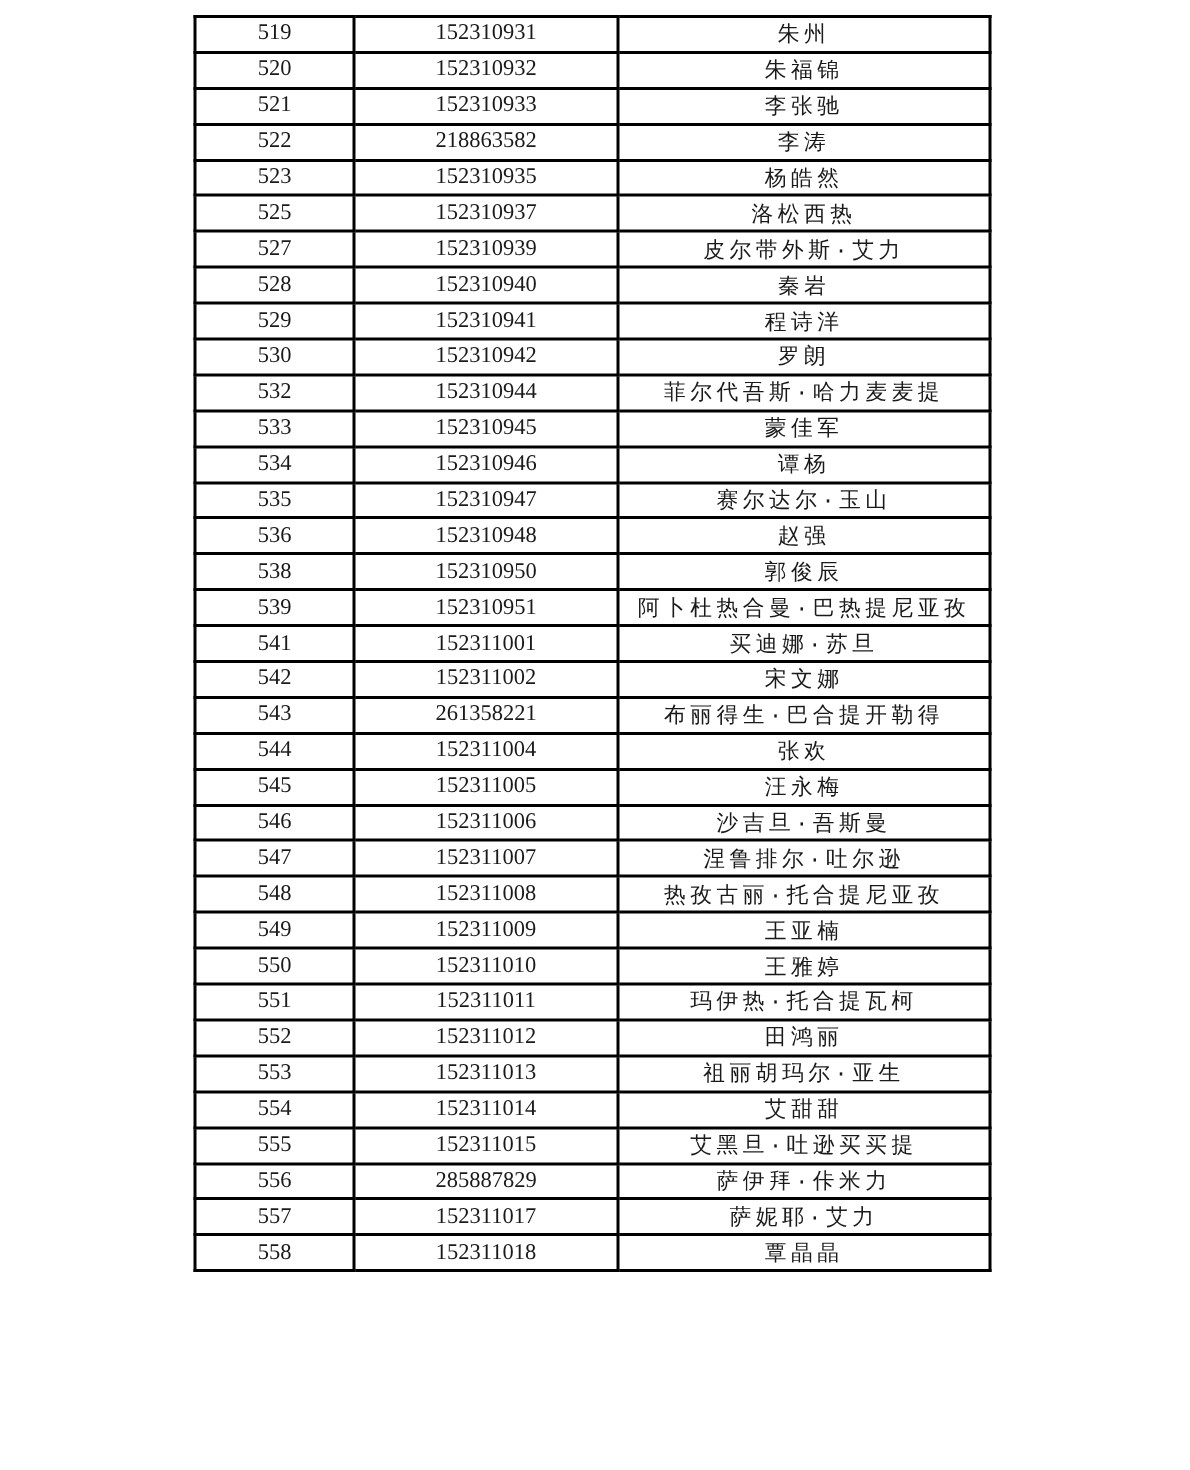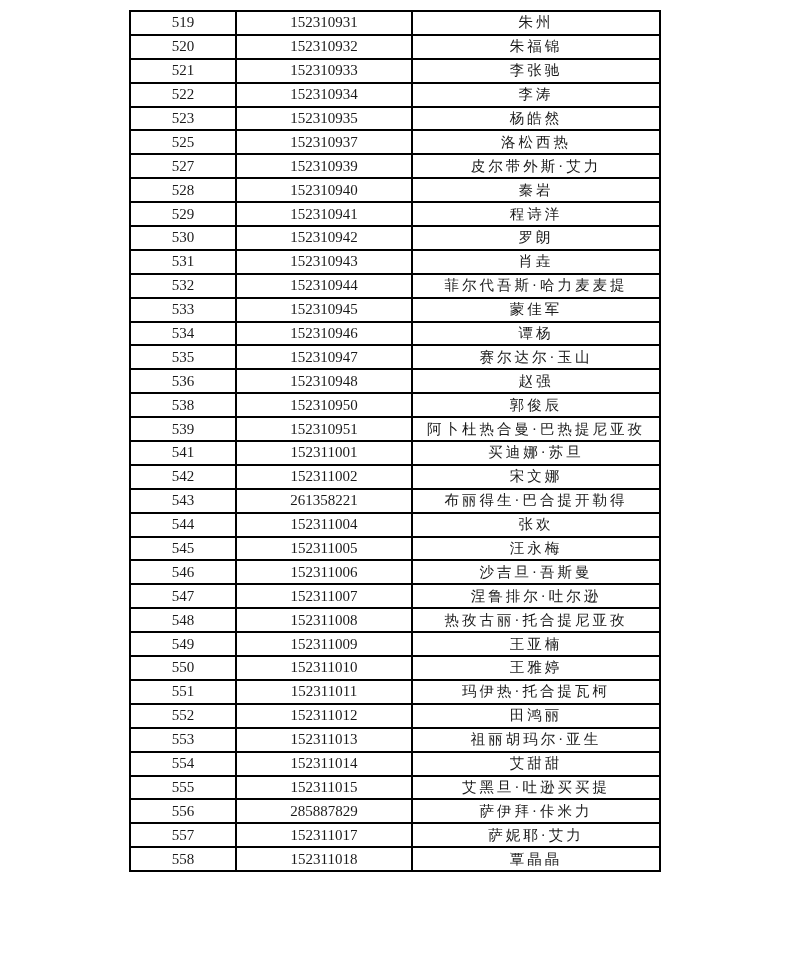--- a/index.html
+++ b/index.html
@@ -27,20 +27,21 @@
     vertical-align: middle;
     overflow: hidden;
     white-space: nowrap;
     font-family: "Liberation Serif", "DejaVu Serif", serif;
     font-size: 15px;
     color: #1a1a1a;
   }
   table.roster td.col-name {
     font-size: 14.5px;
     letter-spacing: 3px;
+    font-family: Liberation Mono, monospace;
   }
 </style>
 </head>
 <body>
 
 <div class="page">
   <table class="roster">
     <colgroup>
       <col style="width:106px">
       <col style="width:176px">
@@ -60,21 +61,21 @@
   </tr>
 
   <tr>
     <td class="col-index">521</td>
     <td class="col-id">152310933</td>
     <td class="col-name">李张驰</td>
   </tr>
 
   <tr>
     <td class="col-index">522</td>
-    <td class="col-id">152310934</td>
+    <td class="col-id">218863582</td>
     <td class="col-name">李涛</td>
   </tr>
 
   <tr>
     <td class="col-index">523</td>
     <td class="col-id">152310935</td>
     <td class="col-name">杨皓然</td>
   </tr>
 
 
@@ -102,25 +103,20 @@
     <td class="col-id">152310941</td>
     <td class="col-name">程诗洋</td>
   </tr>
 
   <tr>
     <td class="col-index">530</td>
     <td class="col-id">152310942</td>
     <td class="col-name">罗朗</td>
   </tr>
 
-  <tr>
-    <td class="col-index">531</td>
-    <td class="col-id">152310943</td>
-    <td class="col-name">肖垚</td>
-  </tr>
 
   <tr>
     <td class="col-index">532</td>
     <td class="col-id">152310944</td>
     <td class="col-name">菲尔代吾斯·哈力麦麦提</td>
   </tr>
 
   <tr>
     <td class="col-index">533</td>
     <td class="col-id">152310945</td>

